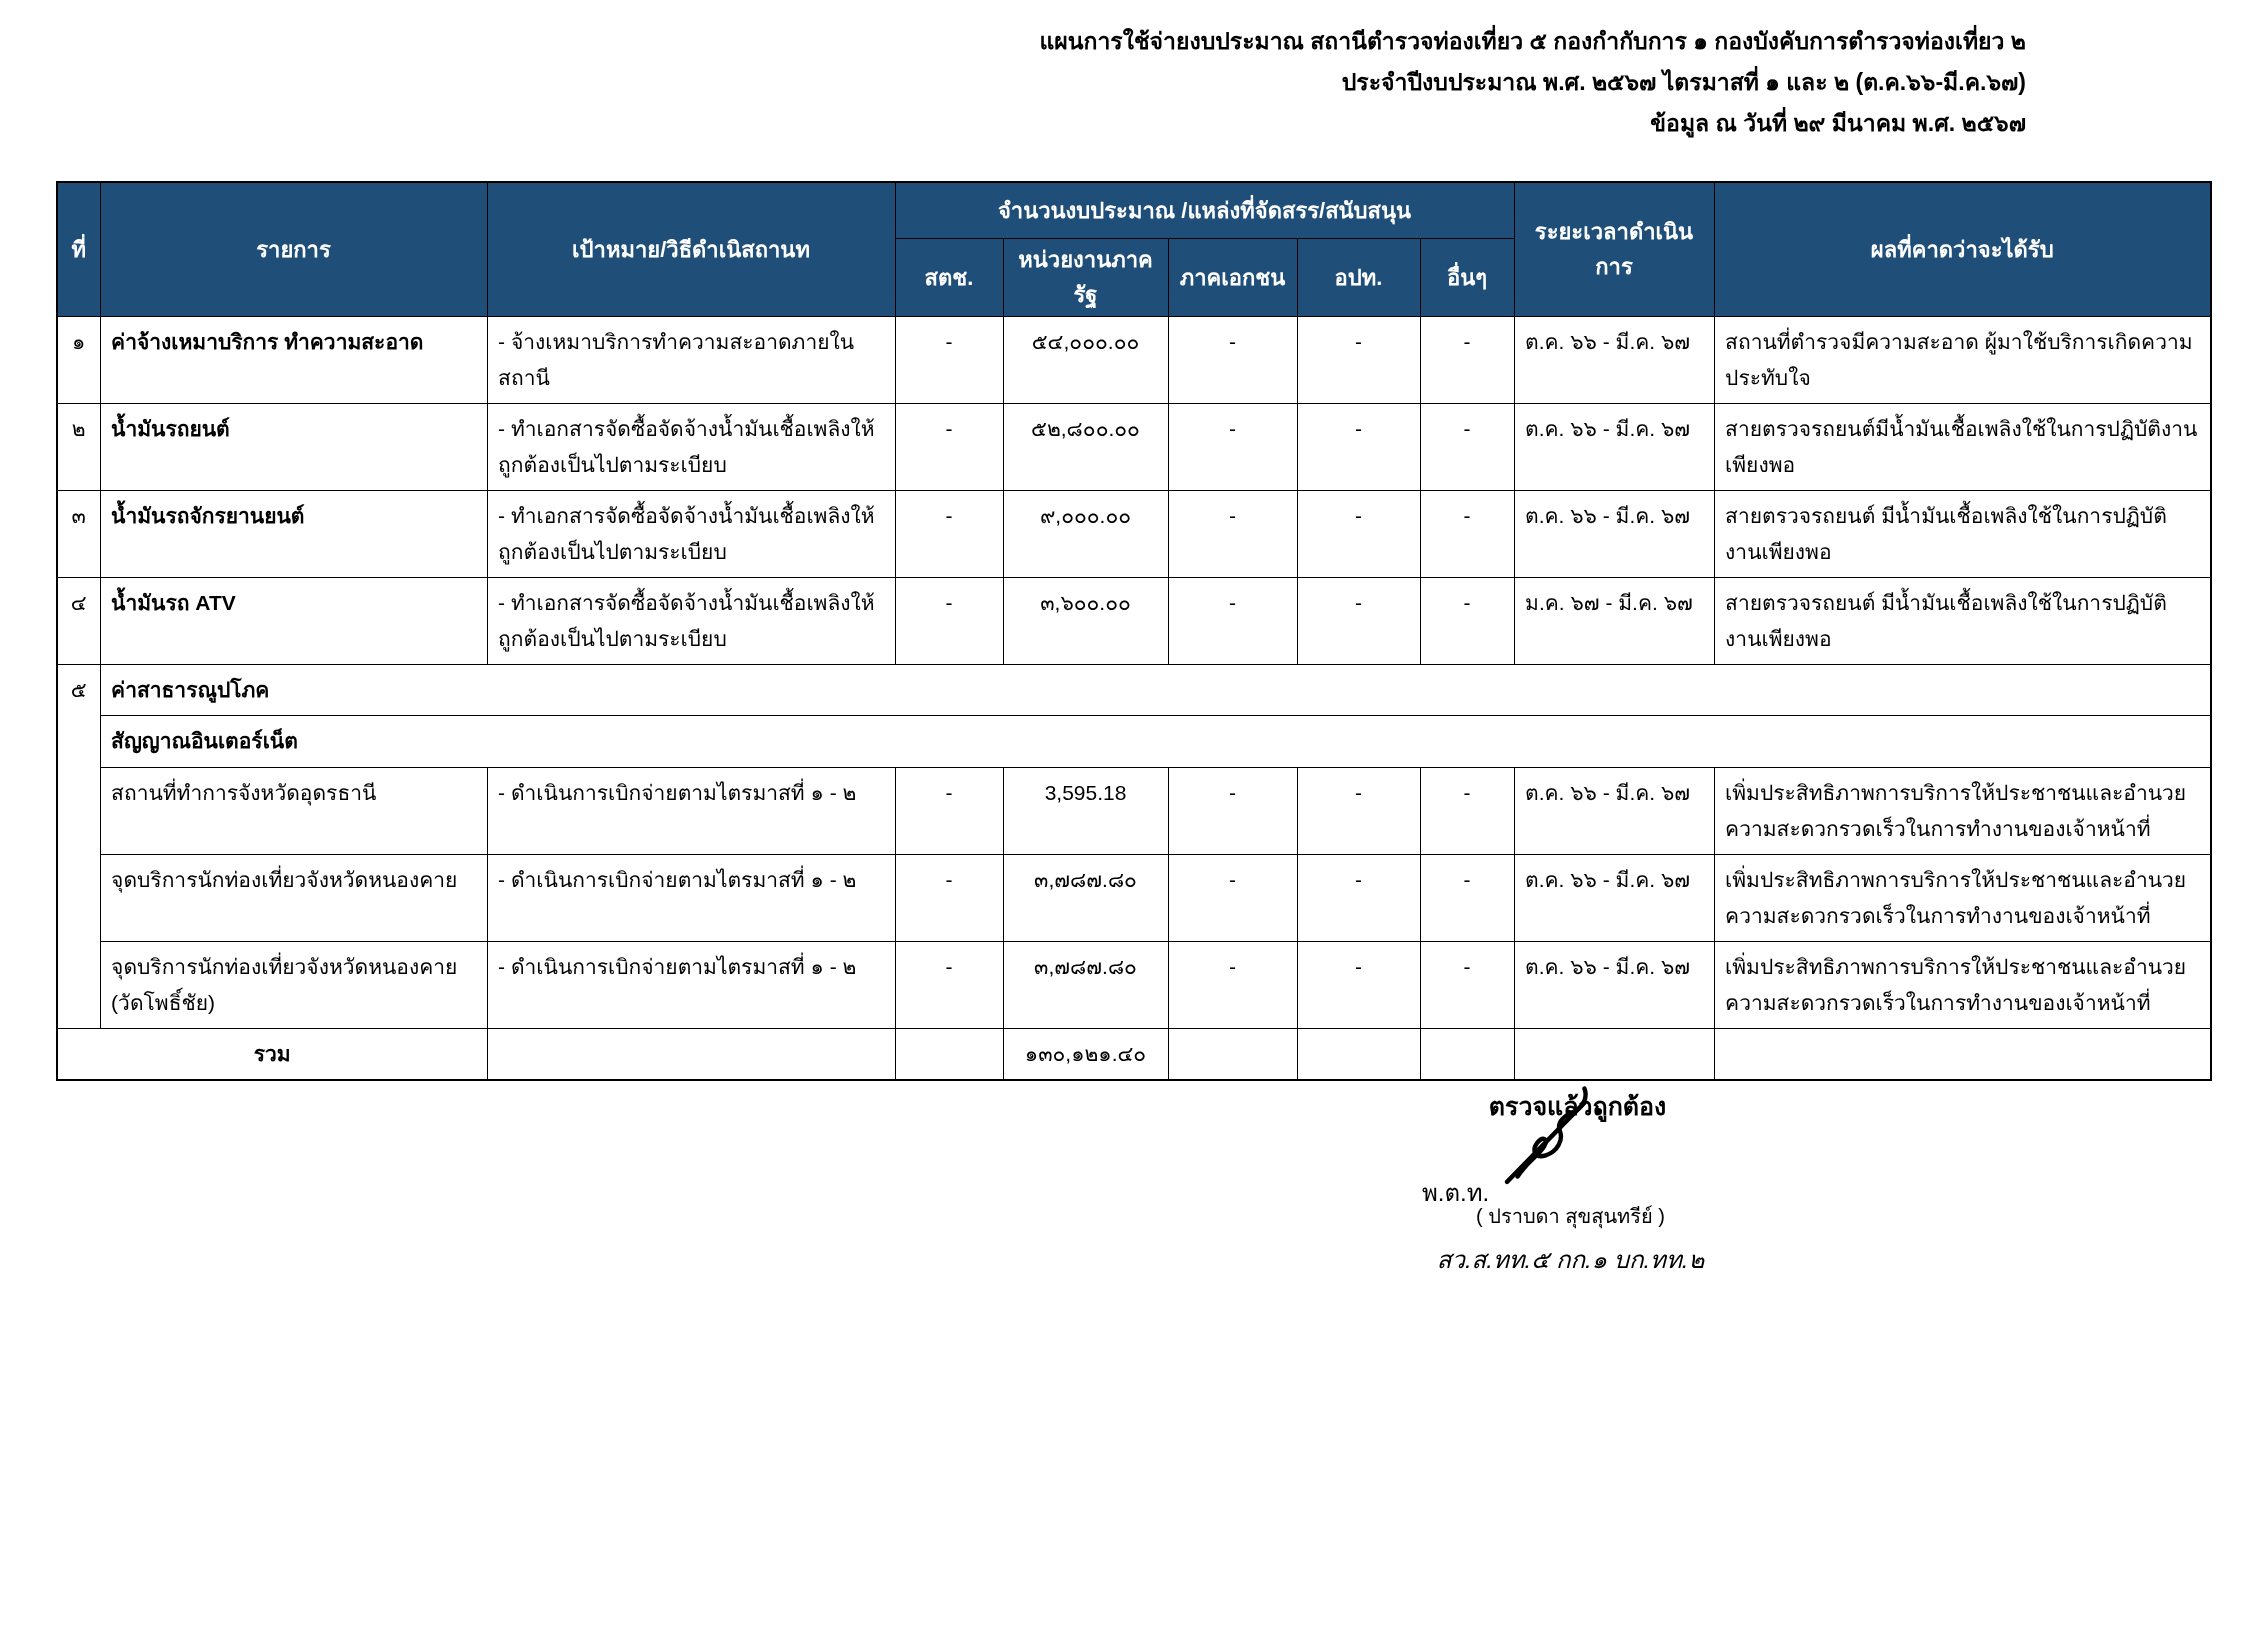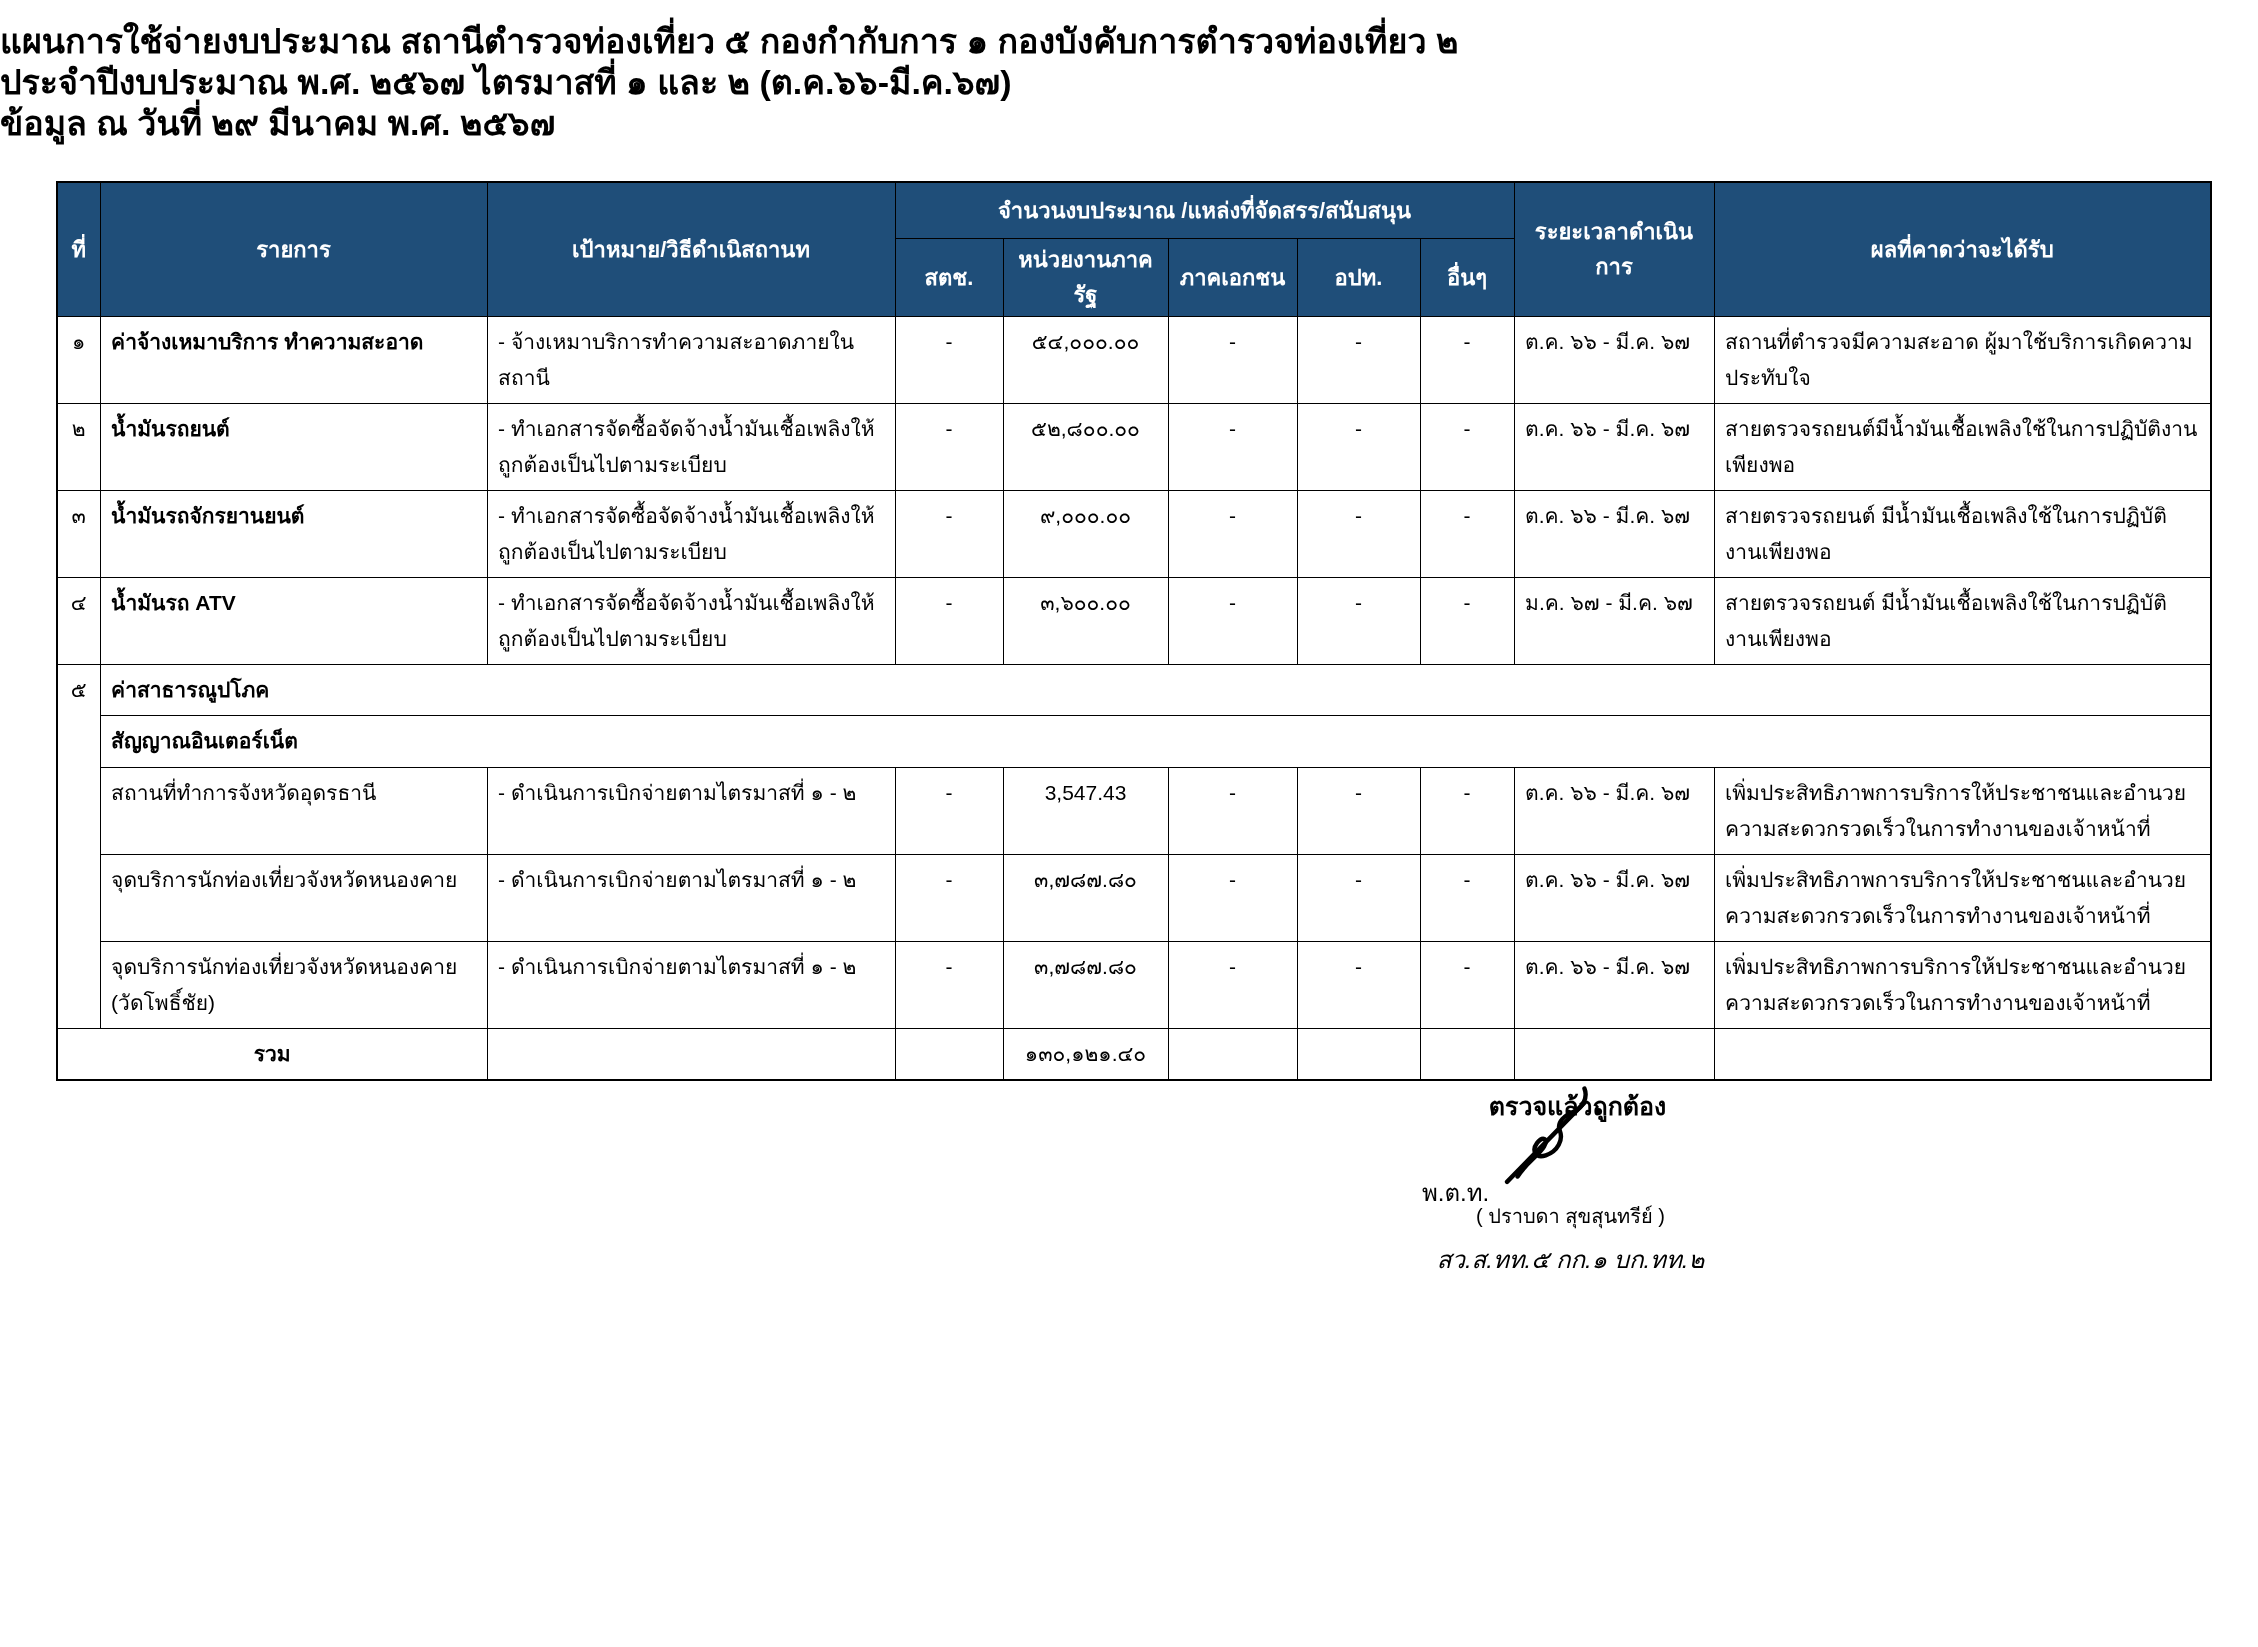--- a/index.html
+++ b/index.html
@@ -8,21 +8,21 @@
     width: 2258px; height: 1647px;
     font-family: "Liberation Sans", "DejaVu Sans", sans-serif;
     color: #000;
     position: relative;
   }
   #page { position: relative; width: 2258px; height: 1647px; background: #fff; overflow: hidden; }
 
   
   .title-block {
     position: absolute; top: 21px; left: 0; width: 2026px;
-    text-align: left; font-weight: bold; font-size: 34px; line-height: 41px;
+    text-align: right; font-weight: bold; font-size: 23px; line-height: 41px;
   }
 
   
   table.budget {
     position: absolute; left: 56px; top: 181px;
     width: 2153px; table-layout: fixed;
     border-collapse: collapse;
     border: 2.6px solid #000;
   }
   table.budget th, table.budget td {
@@ -167,21 +167,21 @@
         <td class="c-no" rowspan="5">๕</td>
         <td class="c-section" colspan="9">ค่าสาธารณูปโภค</td>
       </tr>
       <tr class="r-sub">
         <td class="c-section" colspan="9">สัญญาณอินเตอร์เน็ต</td>
       </tr>
       <tr class="r-i">
         <td class="c-item-plain">สถานที่ทำการจังหวัดอุดรธานี</td>
         <td>- ดำเนินการเบิกจ่ายตามไตรมาสที่ ๑ - ๒</td>
         <td class="c-dash">-</td>
-        <td class="c-amt">3,547.43</td>
+        <td class="c-amt">3,595.18</td>
         <td class="c-dash">-</td>
         <td class="c-dash">-</td>
         <td class="c-dash">-</td>
         <td class="c-date">ต.ค. ๖๖ - มี.ค. ๖๗</td>
         <td>เพิ่มประสิทธิภาพการบริการให้ประชาชนและอำนวยความสะดวกรวดเร็วในการทำงานของเจ้าหน้าที่</td>
       </tr>
       <tr class="r-i">
         <td class="c-item-plain">จุดบริการนักท่องเที่ยวจังหวัดหนองคาย</td>
         <td>- ดำเนินการเบิกจ่ายตามไตรมาสที่ ๑ - ๒</td>
         <td class="c-dash">-</td>

